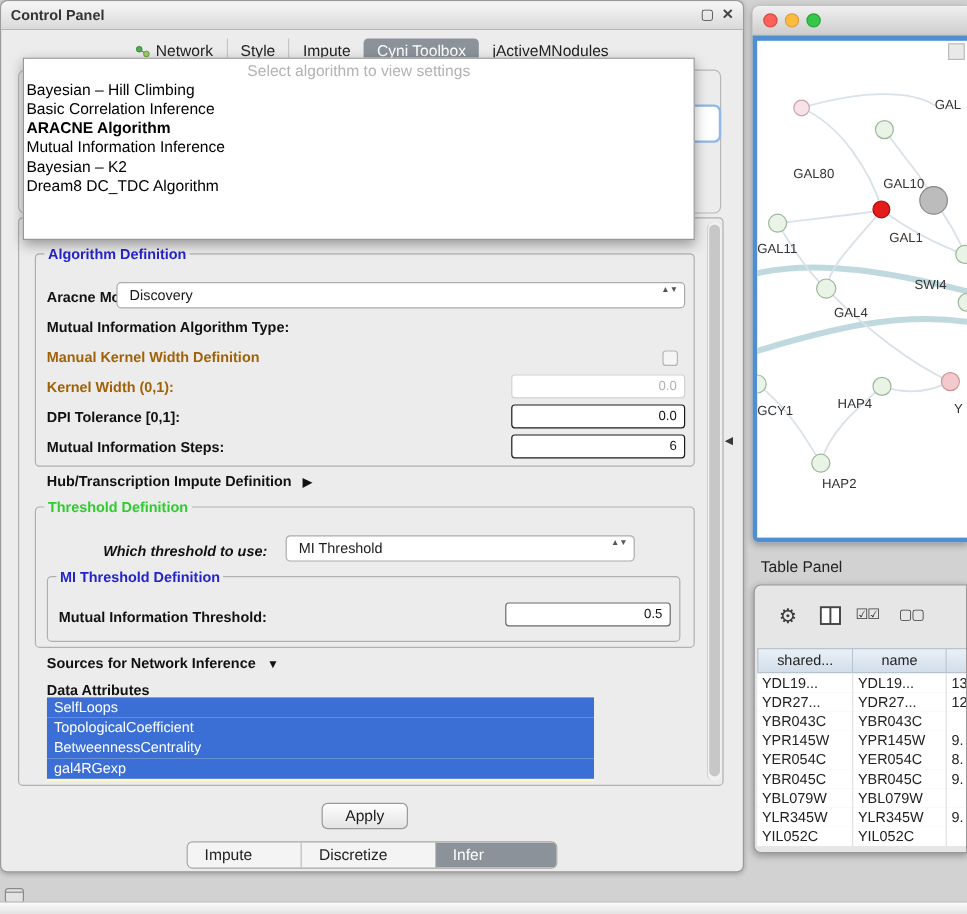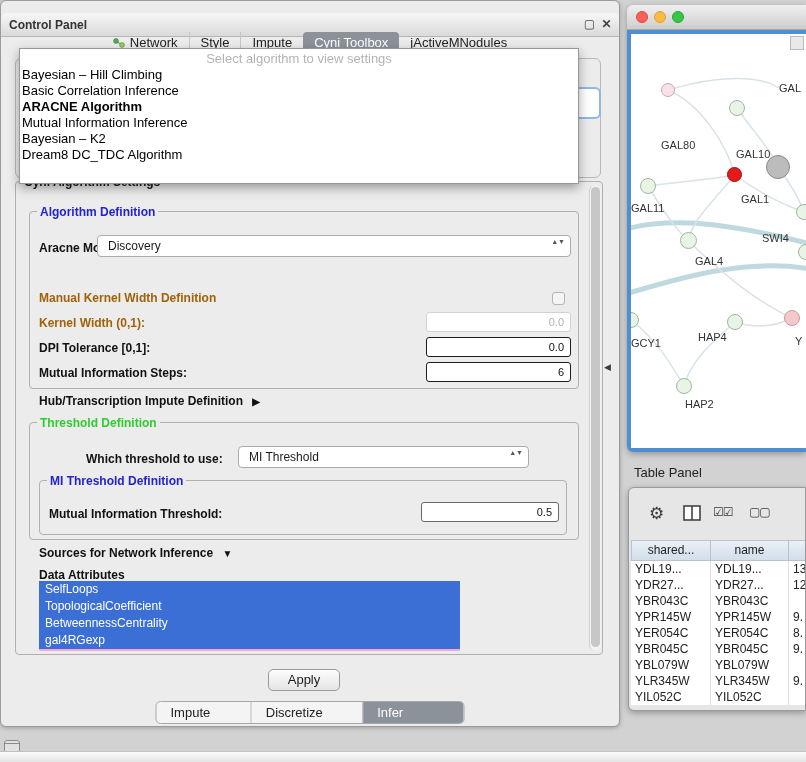--- a/index.html
+++ b/index.html
@@ -9,21 +9,21 @@
     background:#d2d2d2; font-family:"Liberation Sans", sans-serif; color:#1a1a1a;
   }
 
   
   .control-panel {
     position:absolute; left:0; top:8; width:620px; height:727px;
     background:#ececec; border:1px solid #9b9b9b; border-radius:6px;
     box-shadow:0 1px 4px rgba(0,0,0,.25);
   }
   .cp-titlebar {
-    position:absolute; left:0; top:12px; right:0; height:24px;
+    position:absolute; left:0; top:0; right:0; height:24px;
     background:linear-gradient(#f7f7f7,#dadada); border-bottom:1px solid #b5b5b5;
     border-radius:6px 6px 0 0;
   }
   .cp-title { position:absolute; left:8px; top:5px; font-size:12px; font-weight:bold; color:#333; }
   .winbtn { position:absolute; top:4px; width:15px; height:15px; font-size:12px; color:#444;
             text-align:center; line-height:15px; cursor:default; }
 
   
   .tabbar { position:absolute; left:0; top:29px; width:100%; height:25px;
             display:flex; justify-content:center; align-items:center; font-size:13px; }
@@ -34,21 +34,21 @@
   .tab.selected + .tab { border-left:none; }
 
   
   .underlay-box { position:absolute; left:14px; top:57px; width:586px; height:120px;
                   border:1px solid #b8b8b8; border-radius:6px; }
   .focus-stub { position:absolute; left:566px; top:86px; width:34px; height:32px;
                 background:#fff; border:2px solid #8fb8e8; border-radius:6px; }
 
   
   .dropdown-popup {
-    position:absolute; left:18px; top:47px; width:560px; height:136px;
+    position:absolute; left:18px; top:47px; width:560px; height:152px;
     background:#fff; border:1px solid #979797; box-shadow:0 4px 10px rgba(0,0,0,.35);
     z-index:6; font-size:13px; padding-top:1px;
   }
   .dd-placeholder { height:17px; line-height:17px; text-align:center; color:#b3b3b3; }
   .dd-item { height:16px; line-height:16px; padding-left:2px; color:#000; white-space:nowrap; }
   .dd-item.current { font-weight:bold; }
 
   
   .fset { position:absolute; border:1px solid #b0b0b0; border-radius:4px; }
   .legend { position:absolute; background:#ececec; padding:0 3px; font-size:12px; font-weight:bold; white-space:nowrap; }
@@ -69,22 +69,22 @@
   input.field.disabled { color:#b2b2b2; border-color:#d2d2d2; }
   .checkbox { position:absolute; width:13px; height:13px; background:#f5f5f5;
               border:1px solid #b5b5b5; border-radius:3px; }
   .tri { font-size:10px; }
 
   
   .sb-track { position:absolute; background:#f2f2f2; border-left:1px solid #d0d0d0; border-radius:6px; }
   .sb-thumb { position:absolute; left:1px; right:1px; background:#c7c7c7; border-radius:6px; }
 
   
-  .attr-list { position:absolute; left:38px; top:580px; width:421px; height:70px;
-               background:#f9a8d4; overflow:hidden; }
+  .attr-list { position:absolute; left:38px; top:580px; width:456px; height:70px;
+               background:#fef9c3; overflow:hidden; }
   .attr-row { height:17px; line-height:17px; width:506px; background:#3b6fd6; color:#fff;
               font-size:12px; padding-left:6px; }
 
   .apply-btn { position:absolute; left:267px; top:668px; width:72px; height:22px;
                background:linear-gradient(#fdfdfd,#e4e4e4); border:1px solid #9a9a9a;
                border-radius:5px; font-size:13px; text-align:center; line-height:20px; }
 
   .bottom-tabbar { position:absolute; top:700px; left:50%; transform:translateX(-50%);
                    display:flex; height:23px; border:1px solid #a8a8a8; border-radius:5px;
                    overflow:hidden; background:#f4f4f4; font-size:13px; }
@@ -196,20 +196,21 @@
 
   <div class="fset" style="left:28px; top:210px; width:550px; height:178px;"></div>
   <span class="legend blue" style="left:36px; top:204px;">Algorithm Definition</span>
 
   <span class="lbl" style="left:38px; top:240px;">Aracne Mode:</span>
   <div class="combo" style="left:96px; top:234px; width:474px; height:22px;">
     <span>Discovery</span>
     <span class="arrows">▲▼</span>
   </div>
 
+  <span class="lbl" style="left:38px; top:265px;">Mutual Information Algorithm Type:</span>
 
   <span class="lbl disabled" style="left:38px; top:290px;">Manual Kernel Width Definition</span>
   <div class="checkbox" style="left:551px; top:291px;"></div>
 
   <span class="lbl disabled" style="left:38px; top:315px;">Kernel Width (0,1):</span>
   <input class="field disabled" style="left: 425px; top: 311px; width: 145px; height: 20px;" readonly="" value="0.0">
 
   <span class="lbl" style="left:38px; top:340px;">DPI Tolerance [0,1]:</span>
   <input class="field strong" style="left: 425px; top: 336px; width: 145px; height: 20px;" readonly="" value="0.0">
 
@@ -217,21 +218,21 @@
   <input class="field strong" style="left: 425px; top: 361px; width: 145px; height: 20px;" readonly="" value="6">
 
   <span class="lbl" style="left:38px; top:393px;">
     <span>Hub/Transcription Impute Definition</span>
     <span class="tri" style="margin-left:6px;">▶</span>
   </span>
 
   <div class="fset" style="left:28px; top:421px; width:550px; height:118px;"></div>
   <span class="legend green" style="left:36px; top:415px;">Threshold Definition</span>
 
-  <span class="lbl" style="left:85px; top:451px;">Which threshold to use:</span>
+  <span class="lbl" style="left:85px; top:451px;font-style:italic;">Which threshold to use:</span>
   <div class="combo" style="left:237px; top:445px; width:291px; height:22px;">
     <span>MI Threshold</span>
     <span class="arrows">▲▼</span>
   </div>
 
   <div class="fset" style="left:38px; top:479px; width:528px; height:55px;"></div>
   <span class="legend blue" style="left:46px; top:473px;">MI Threshold Definition</span>
 
   <span class="lbl" style="left:48px; top:506px;">Mutual Information Threshold:</span>
   <input class="field" style="left: 420px; top: 501px; width: 138px; height: 20px; border-color: rgb(106, 106, 106);" readonly="" value="0.5">

